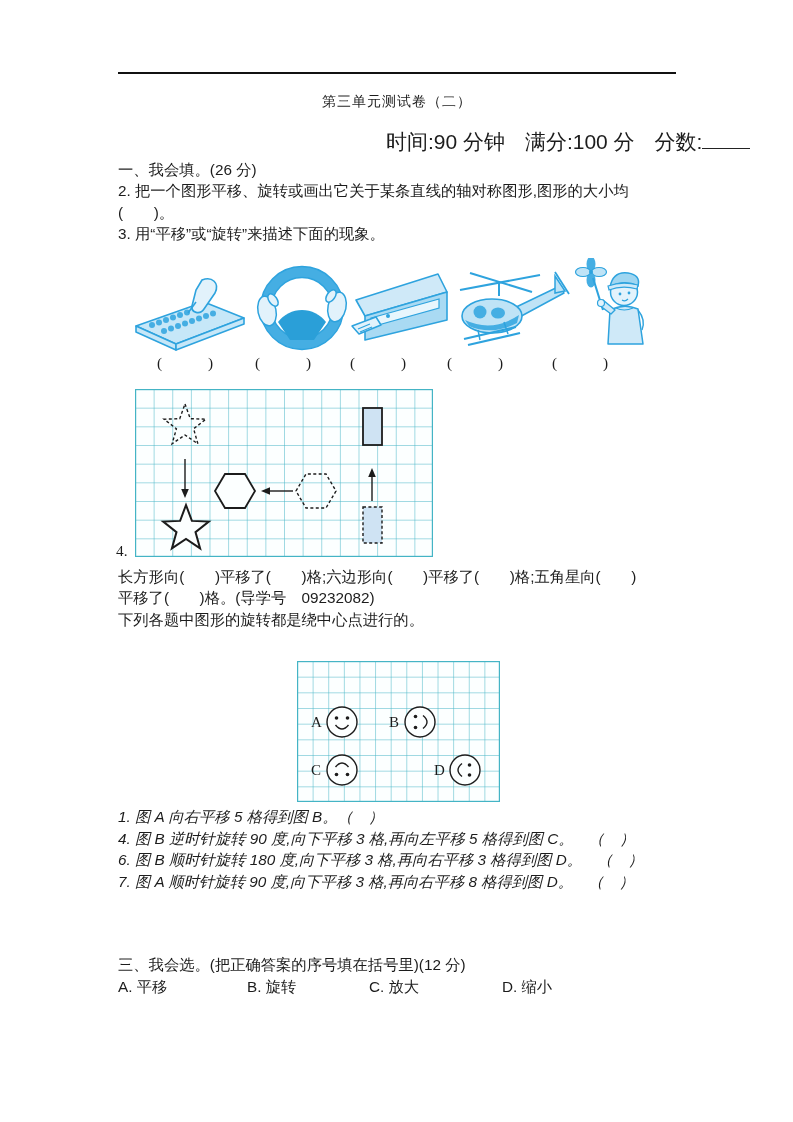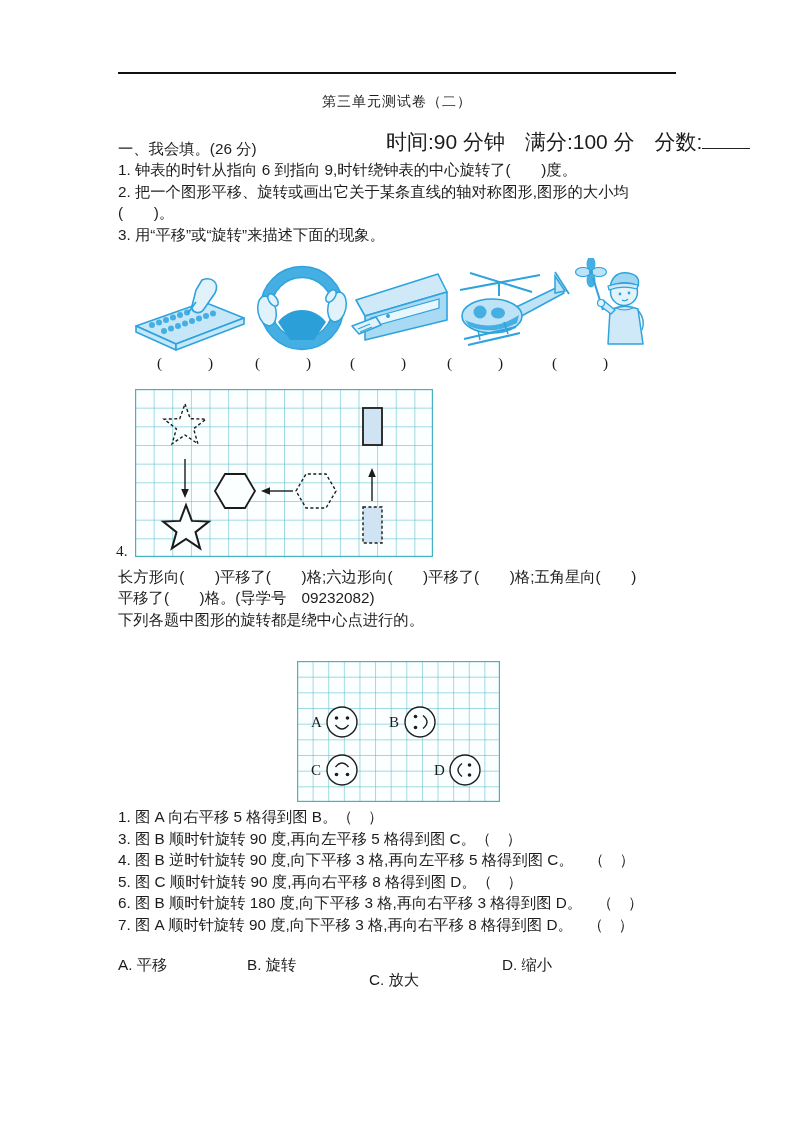--- a/index.html
+++ b/index.html
@@ -37,23 +37,22 @@
   <div class="abs top-rule"></div>
 
   <h1 class="abs title">第三单元测试卷（二）</h1>
 
   <div class="abs meta">
     <span>时间:90 分钟</span><span class="gap"></span>
     <span>满分:100 分</span><span class="gap"></span>
     <span>分数:</span><span class="blank-line"></span>
   </div>
 
-  <div class="abs textblock" style="top:138px;">
+  <div class="abs textblock" style="top:159px;">
     <div class="tline">一、我会填。(26 分)</div>
-    <div class="tline">1. 钟表的时针从指向 6 到指向 9,时针绕钟表的中心旋转了(　　)度。</div>
     <div class="tline">2. 把一个图形平移、旋转或画出它关于某条直线的轴对称图形,图形的大小均</div>
     <div class="tline">(　　)。</div>
     <div class="tline">3. 用“平移”或“旋转”来描述下面的现象。</div>
   </div>
 
   <svg class="abs" style="left:130px;top:276px;" width="122" height="80" viewBox="0 0 122 80">
     <g stroke="#2ea3de" stroke-width="1.6" fill="#c6e7f8" stroke-linejoin="round">
       <path d="M6,50 L74,26 L114,42 L46,68 Z"></path>
       <path d="M6,50 L6,56 L46,74 L46,68 Z"></path>
       <path d="M46,68 L114,42 L114,48 L46,74 Z"></path>
@@ -225,31 +224,30 @@
 
     <text x="137" y="114">D</text>
     <g transform="translate(168,109)">
       <circle r="15" fill="#fcffff" stroke="#1c1c1c" stroke-width="1.4"></circle>
       <path d="M-3,-6.5 Q-11,0 -3,6.5" fill="none" stroke="#1c1c1c" stroke-width="1.4"></path>
       <circle cx="4.5" cy="-5" r="1.8" fill="#1c1c1c"></circle>
         <circle cx="4.5" cy="5" r="1.8" fill="#1c1c1c"></circle>
     </g>
   </svg>
 
-  <div class="abs textblock" style="top:806px;line-height:21.6px;">
+  <div class="abs textblock" style="top:806px;line-height:21.6px;font-style:italic;">
     <div class="tline">1. 图 A 向右平移 5 格得到图 B。（　）</div>
-    <div class="tline">3. 图 B 顺时针旋转 90 度,再向左平移 5 格得到图 C。（　）</div>
     <div class="tline">4. 图 B 逆时针旋转 90 度,向下平移 3 格,再向左平移 5 格得到图 C。　（　）</div>
-    <div class="tline">5. 图 C 顺时针旋转 90 度,再向右平移 8 格得到图 D。（　）</div>
     <div class="tline">6. 图 B 顺时针旋转 180 度,向下平移 3 格,再向右平移 3 格得到图 D。　（　）</div>
     <div class="tline">7. 图 A 顺时针旋转 90 度,向下平移 3 格,再向右平移 8 格得到图 D。　（　）</div>
   </div>
 
   <div class="abs textblock" style="top:954px;line-height:21.6px;">
+    <div class="tline">三、我会选。(把正确答案的序号填在括号里)(12 分)</div>
     <div class="optrow">
       <span style="left:0;">A. 平移</span>
       <span style="left:129px;">B. 旋转</span>
-      <span style="left:251px;margin-top:15px;">C. 放大</span>
+      <span style="left:251px;">C. 放大</span>
       <span style="left:384px;">D. 缩小</span>
     </div>
   </div>
 
 </div>
 
 </body></html>

